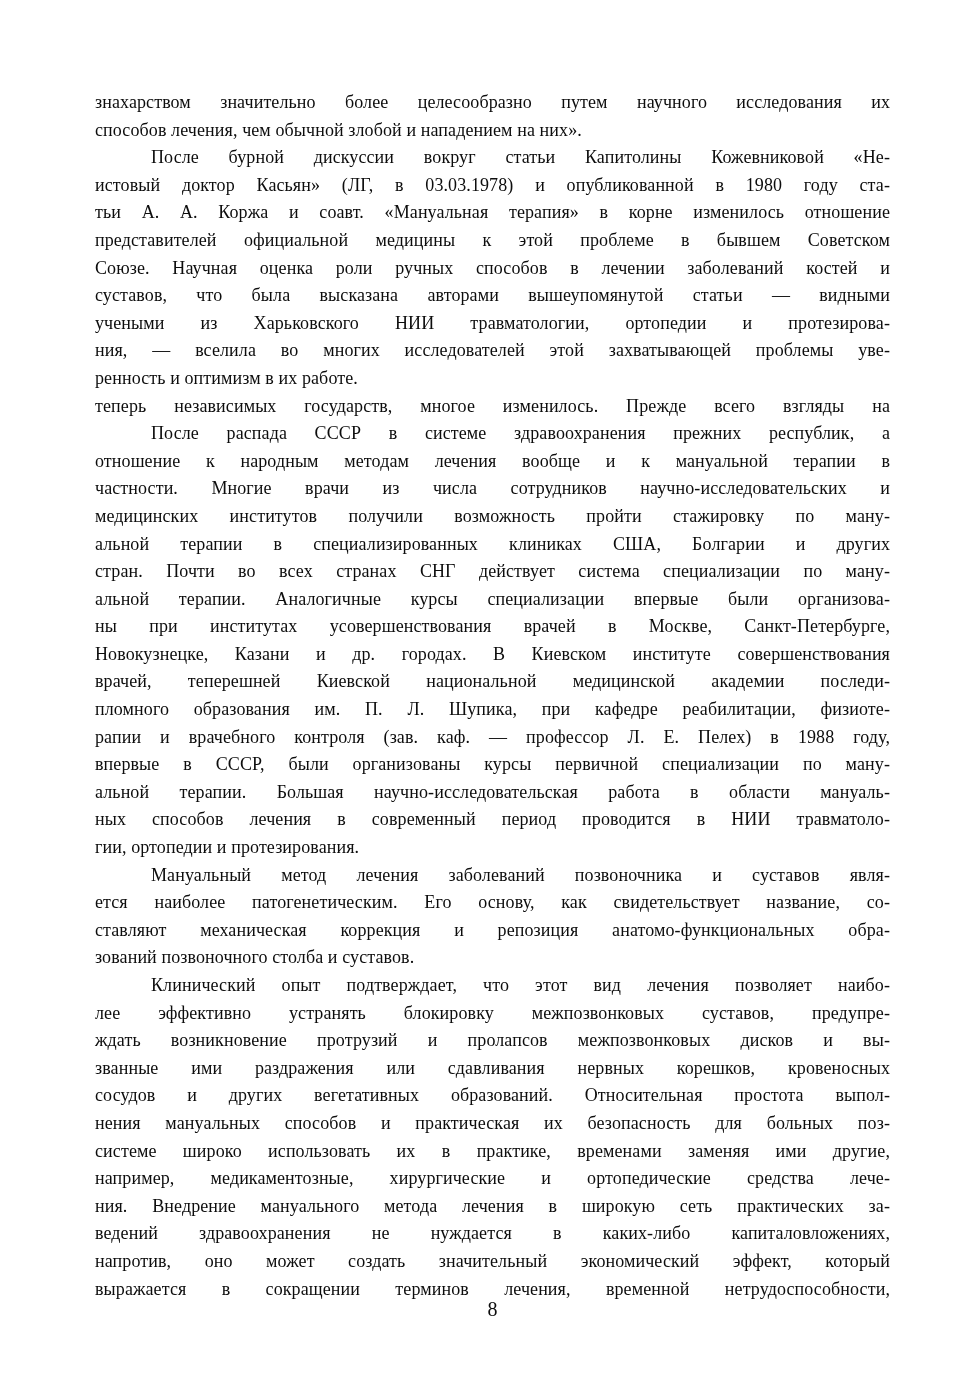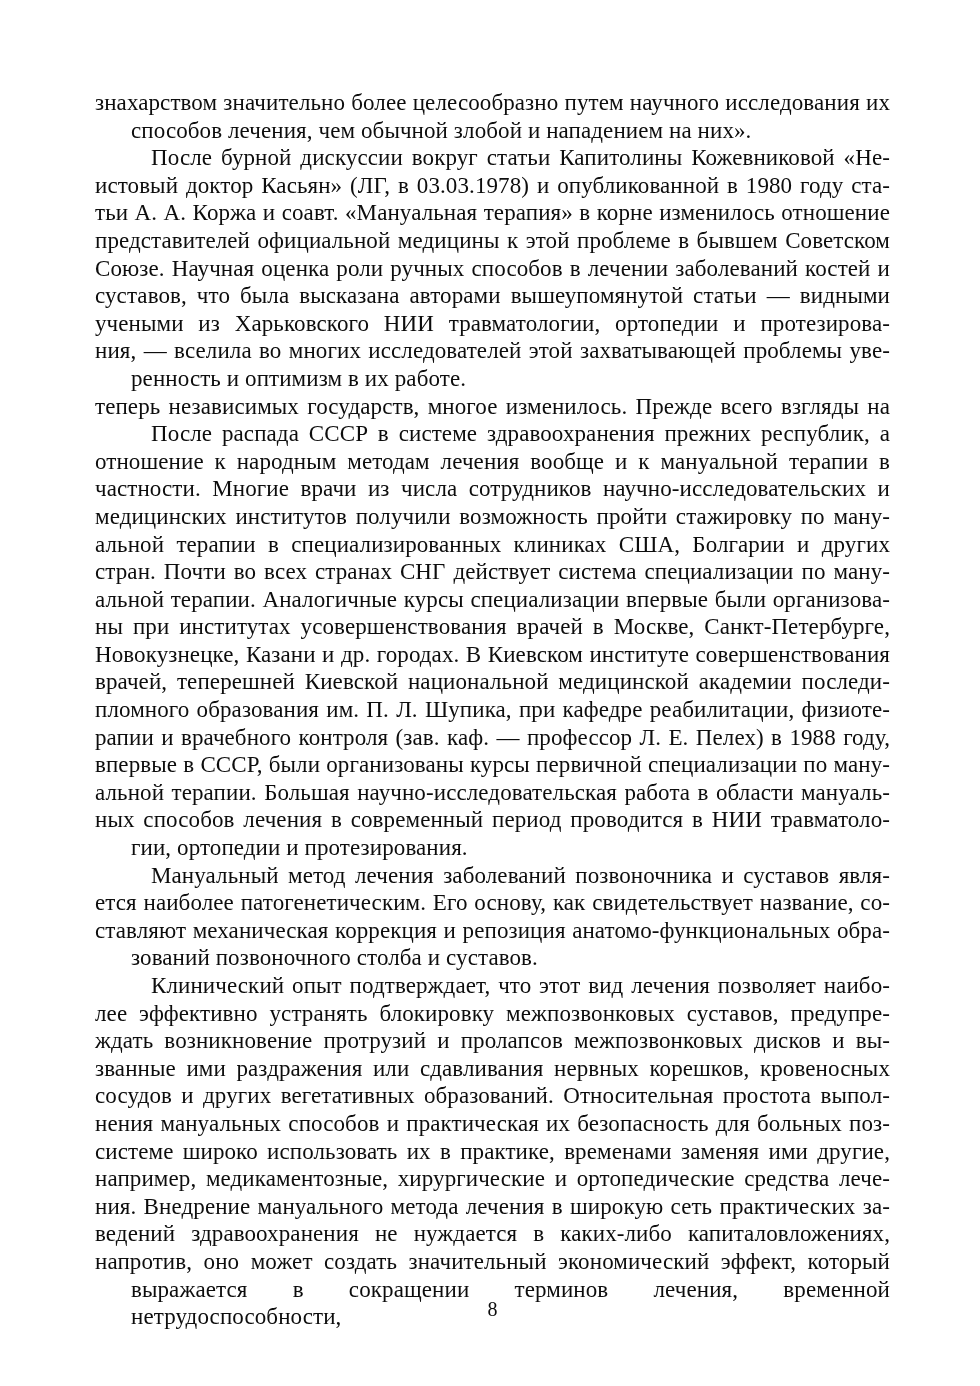--- a/index.html
+++ b/index.html
@@ -17,36 +17,35 @@
   .page {
     position: absolute;
     inset: 0;
     background: #ffffff;
   }
   .text-block {
     position: absolute;
     left: 95px;
     top: 89px;
     width: 795px;
-    font-size: 23px;
+    font-size: 18px;
     line-height: 27.6px;
     letter-spacing: 0.1px;
   }
   .paragraph {
     margin: 0;
     padding: 0;
   }
   .line {
     text-align: justify;
     text-align-last: justify;
     white-space: normal;
   }
   .line.last {
     text-align-last: left;
-    margin-left: 36px;
   }
   .line.last.justify-last {
     text-align-last: justify;
   }
   .line.indent {
     text-indent: 56px;
   }
   .page-number {
     position: absolute;
     left: 95px;

